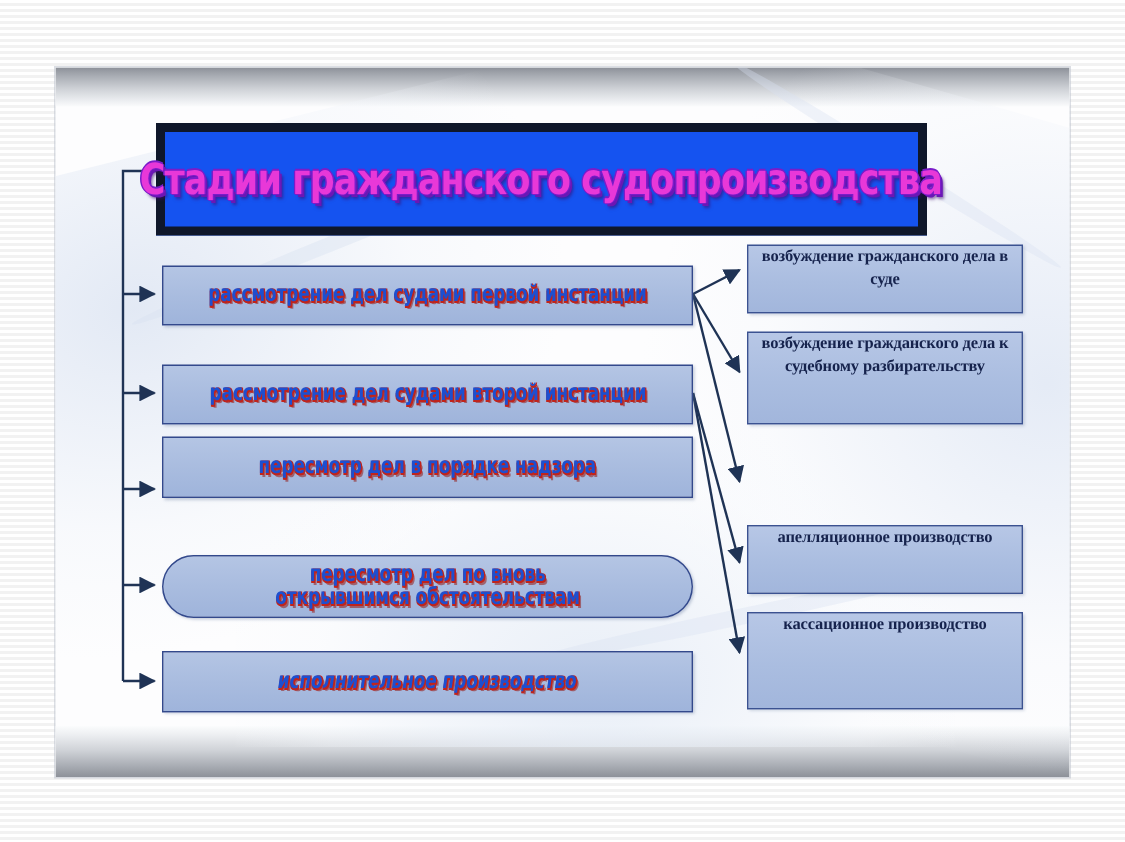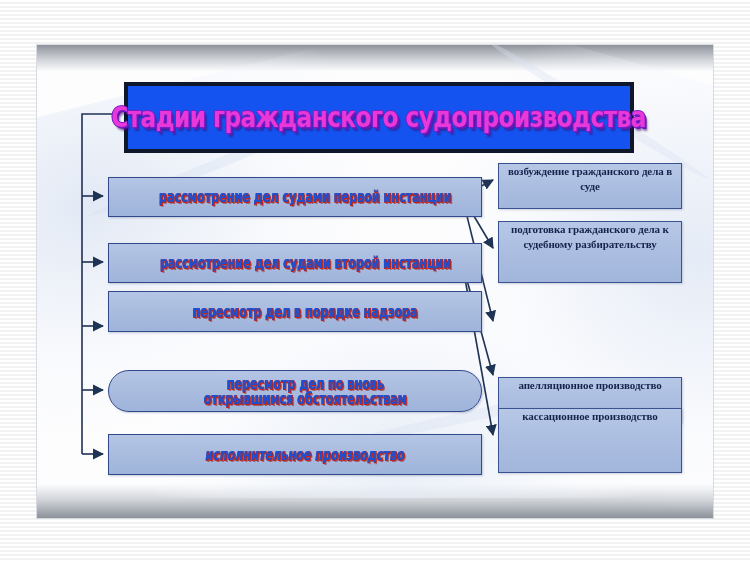--- a/index.html
+++ b/index.html
@@ -80,26 +80,26 @@
   .wm-stroke {
     position: absolute;
     background: rgba(216,225,240,0.8);
     border-radius: 50%;
     pointer-events: none;
   }
 
   
   #title-banner {
     position: absolute;
-    left: 87px;
+    left: 67px;
     top: 37px;
     width: 502px;
     height: 63px;
     background: #1553f0;
-    border: 4px solid #0f172a;
+    border: 6px solid #0f172a;
     display: flex;
     align-items: center;
     justify-content: center;
   }
   #title-text {
     font-family: "DejaVu Sans", sans-serif;
     font-weight: bold;
     font-size: 25px;
     letter-spacing: -0.6px;
     color: #e838d8;
@@ -119,21 +119,20 @@
     position: absolute;
     left: 71px;
     width: 352px;
     background: linear-gradient(to bottom, #b4c5e4 0%, #a9bcdf 50%, #9fb4db 100%);
     border: 1px solid #33498c;
     box-shadow: 1px 1px 2px rgba(90,110,150,0.35);
     display: flex;
     align-items: center;
     justify-content: center;
     text-align: center;
-    padding-left: 20px;
   }
   .lbox-text {
     font-family: "DejaVu Sans", sans-serif;
     font-weight: bold;
     font-size: 13px;
     line-height: 1.03;
     color: #1d4fd0;
     white-space: nowrap;
     transform: scaleX(0.86) scaleY(1.18);
     text-shadow:
@@ -169,21 +168,21 @@
     font-family: "Liberation Serif", "DejaVu Serif", serif;
     font-weight: bold;
     font-size: 11px;
     line-height: 1.38;
     color: #16234d;
     letter-spacing: -0.1px;
   }
   #rbox-0 { top: 118px; height: 46px; }
   #rbox-1 { top: 176px; height: 62px; }
   #rbox-2 { top: 248px; height: 47px; }
-  #rbox-3 { top: 305px; height: 46px; margin-top: 27px; }
+  #rbox-3 { top: 305px; height: 46px; }
   #rbox-4 { top: 363px; height: 65px; }
 
   
   #connectors {
     position: absolute;
     left: 0; top: 0;
     width: 676px;
     height: 473px;
     pointer-events: none;
   }
@@ -250,21 +249,21 @@
       </span>
     </div>
     <div class="lbox" id="lbox-4">
       <span class="lbox-text">исполнительное производство</span>
     </div>
 
     <div class="rbox" id="rbox-0">
       <span class="rbox-text">возбуждение гражданского дела в суде</span>
     </div>
     <div class="rbox" id="rbox-1">
-      <span class="rbox-text">подготовка гражданского дела к судебному разбирательству</span>
+      <span class="rbox-text">возбуждение гражданского дела к судебному разбирательству</span>
     </div>
     <div class="rbox" id="rbox-3">
       <span class="rbox-text">апелляционное производство</span>
     </div>
     <div class="rbox" id="rbox-4">
       <span class="rbox-text">кассационное производство</span>
     </div>
 
   </div>
 </div>

